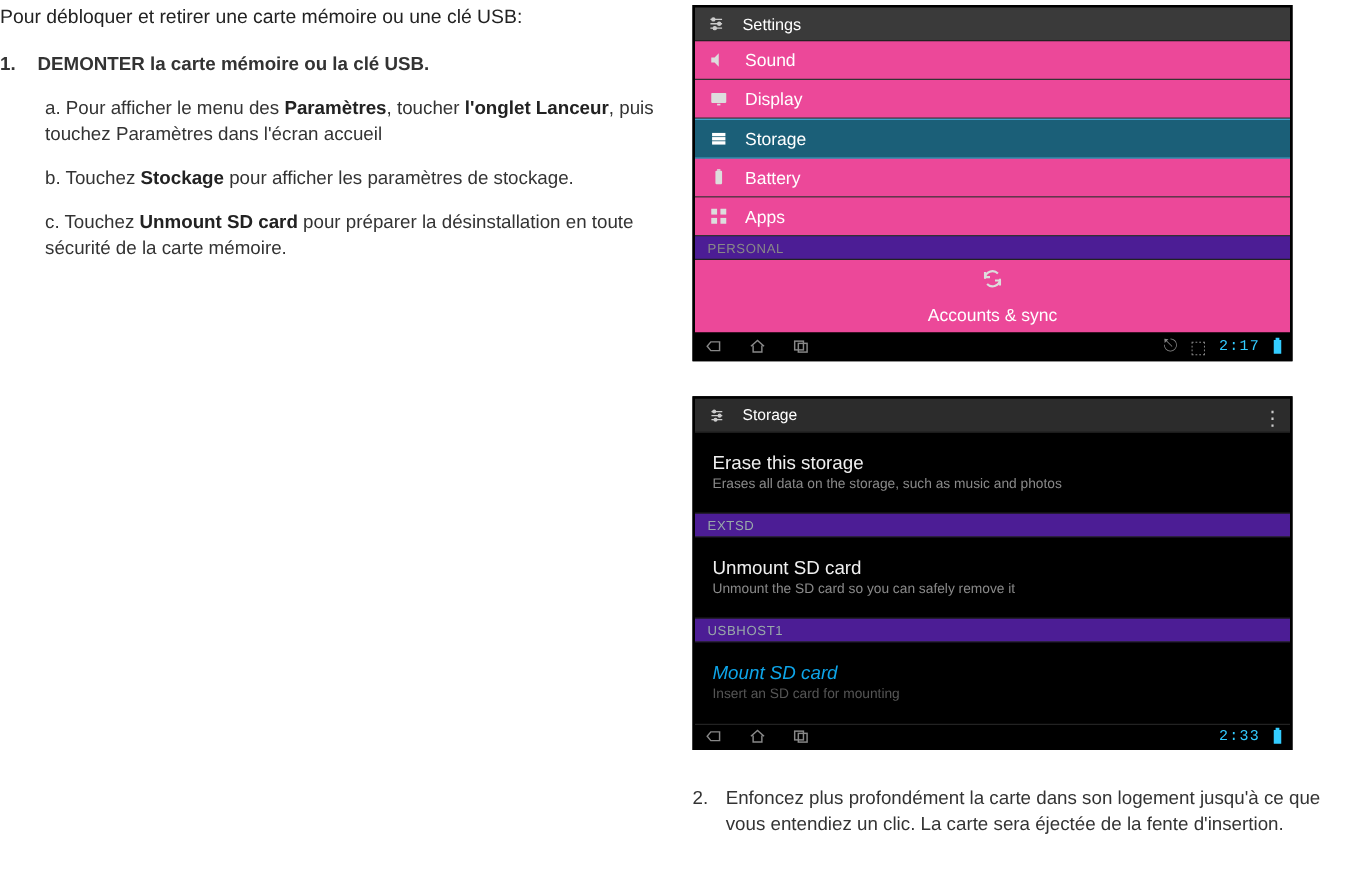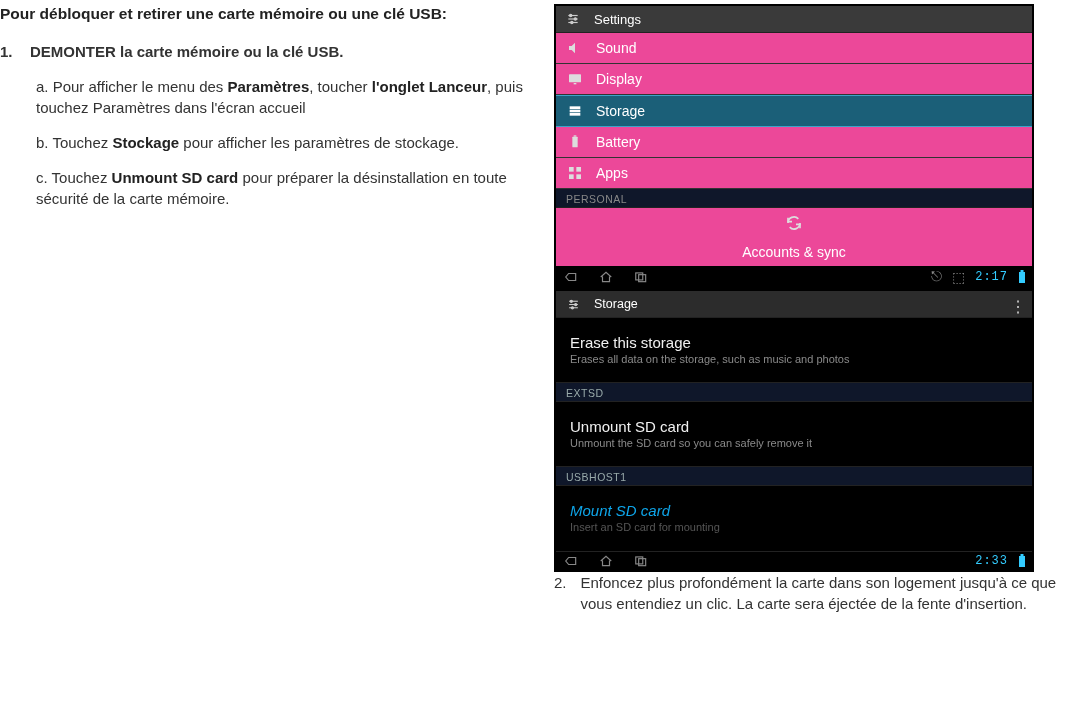--- a/index.html
+++ b/index.html
@@ -18,24 +18,25 @@
     gap: 24px;
     padding: 4px 8px 0 0;
   }
   .left {
     width: 530px;
   }
   .right {
     flex: 1;
     display: flex;
     flex-direction: column;
+    gap: 28px;
   }
   h1 {
     font-size: 15.5px;
-    font-weight: bold;
+    font-weight: normal;
     margin: 0 0 18px 0;
     line-height: 1.35;
     color: #222;
   }
   .step1 {
     display: flex;
     gap: 12px;
     font-weight: bold;
     margin-bottom: 16px;
   }
@@ -80,21 +81,21 @@
     padding: 4px 8px;
     font-size: 13px;
   }
   .row.header.small { font-size: 12.5px; background:#2c2c2c; }
   .row.selected {
     background: #1b5f78;
     border-top: 1px solid #3da3c9;
     border-bottom: 1px solid #3da3c9;
   }
   .section-label {
-    background: #0f172a;
+    background: #4c1d95;
     color: #888;
     font-size: 10.5px;
     letter-spacing: 0.5px;
     padding: 4px 10px 2px;
     border-bottom: 1px solid #222;
   }
   .entry {
     background:#000;
     color:#fff;
     padding: 16px 14px;

